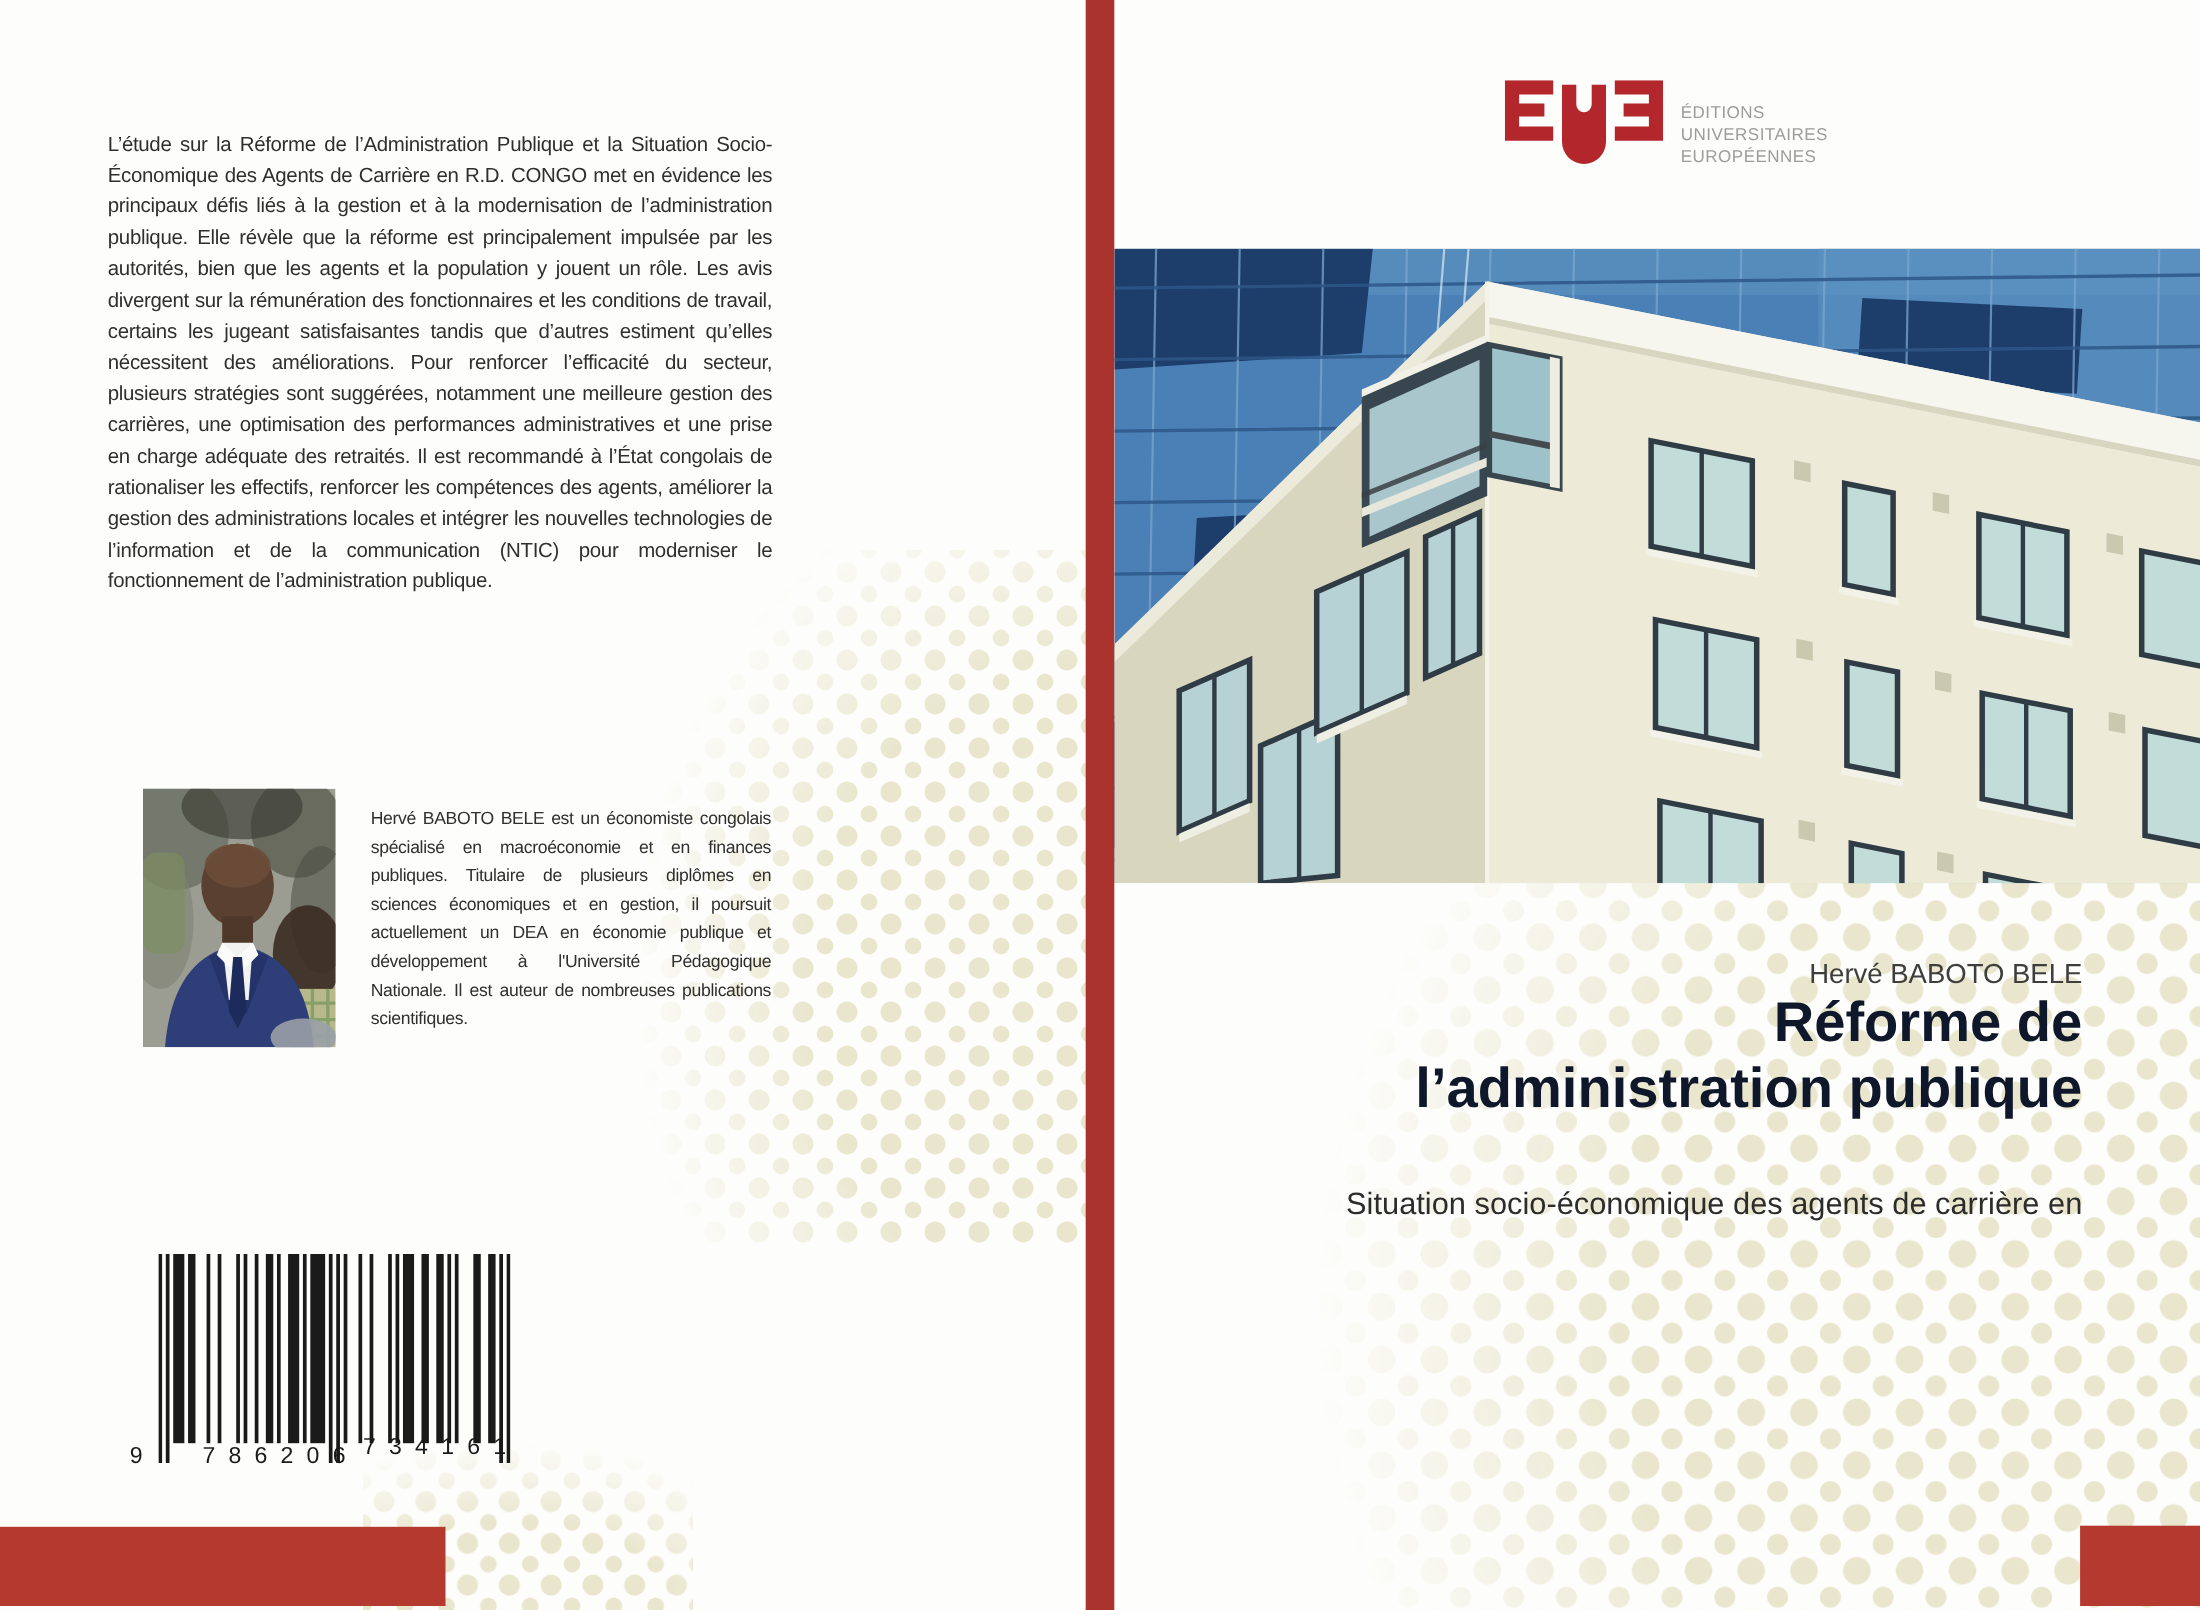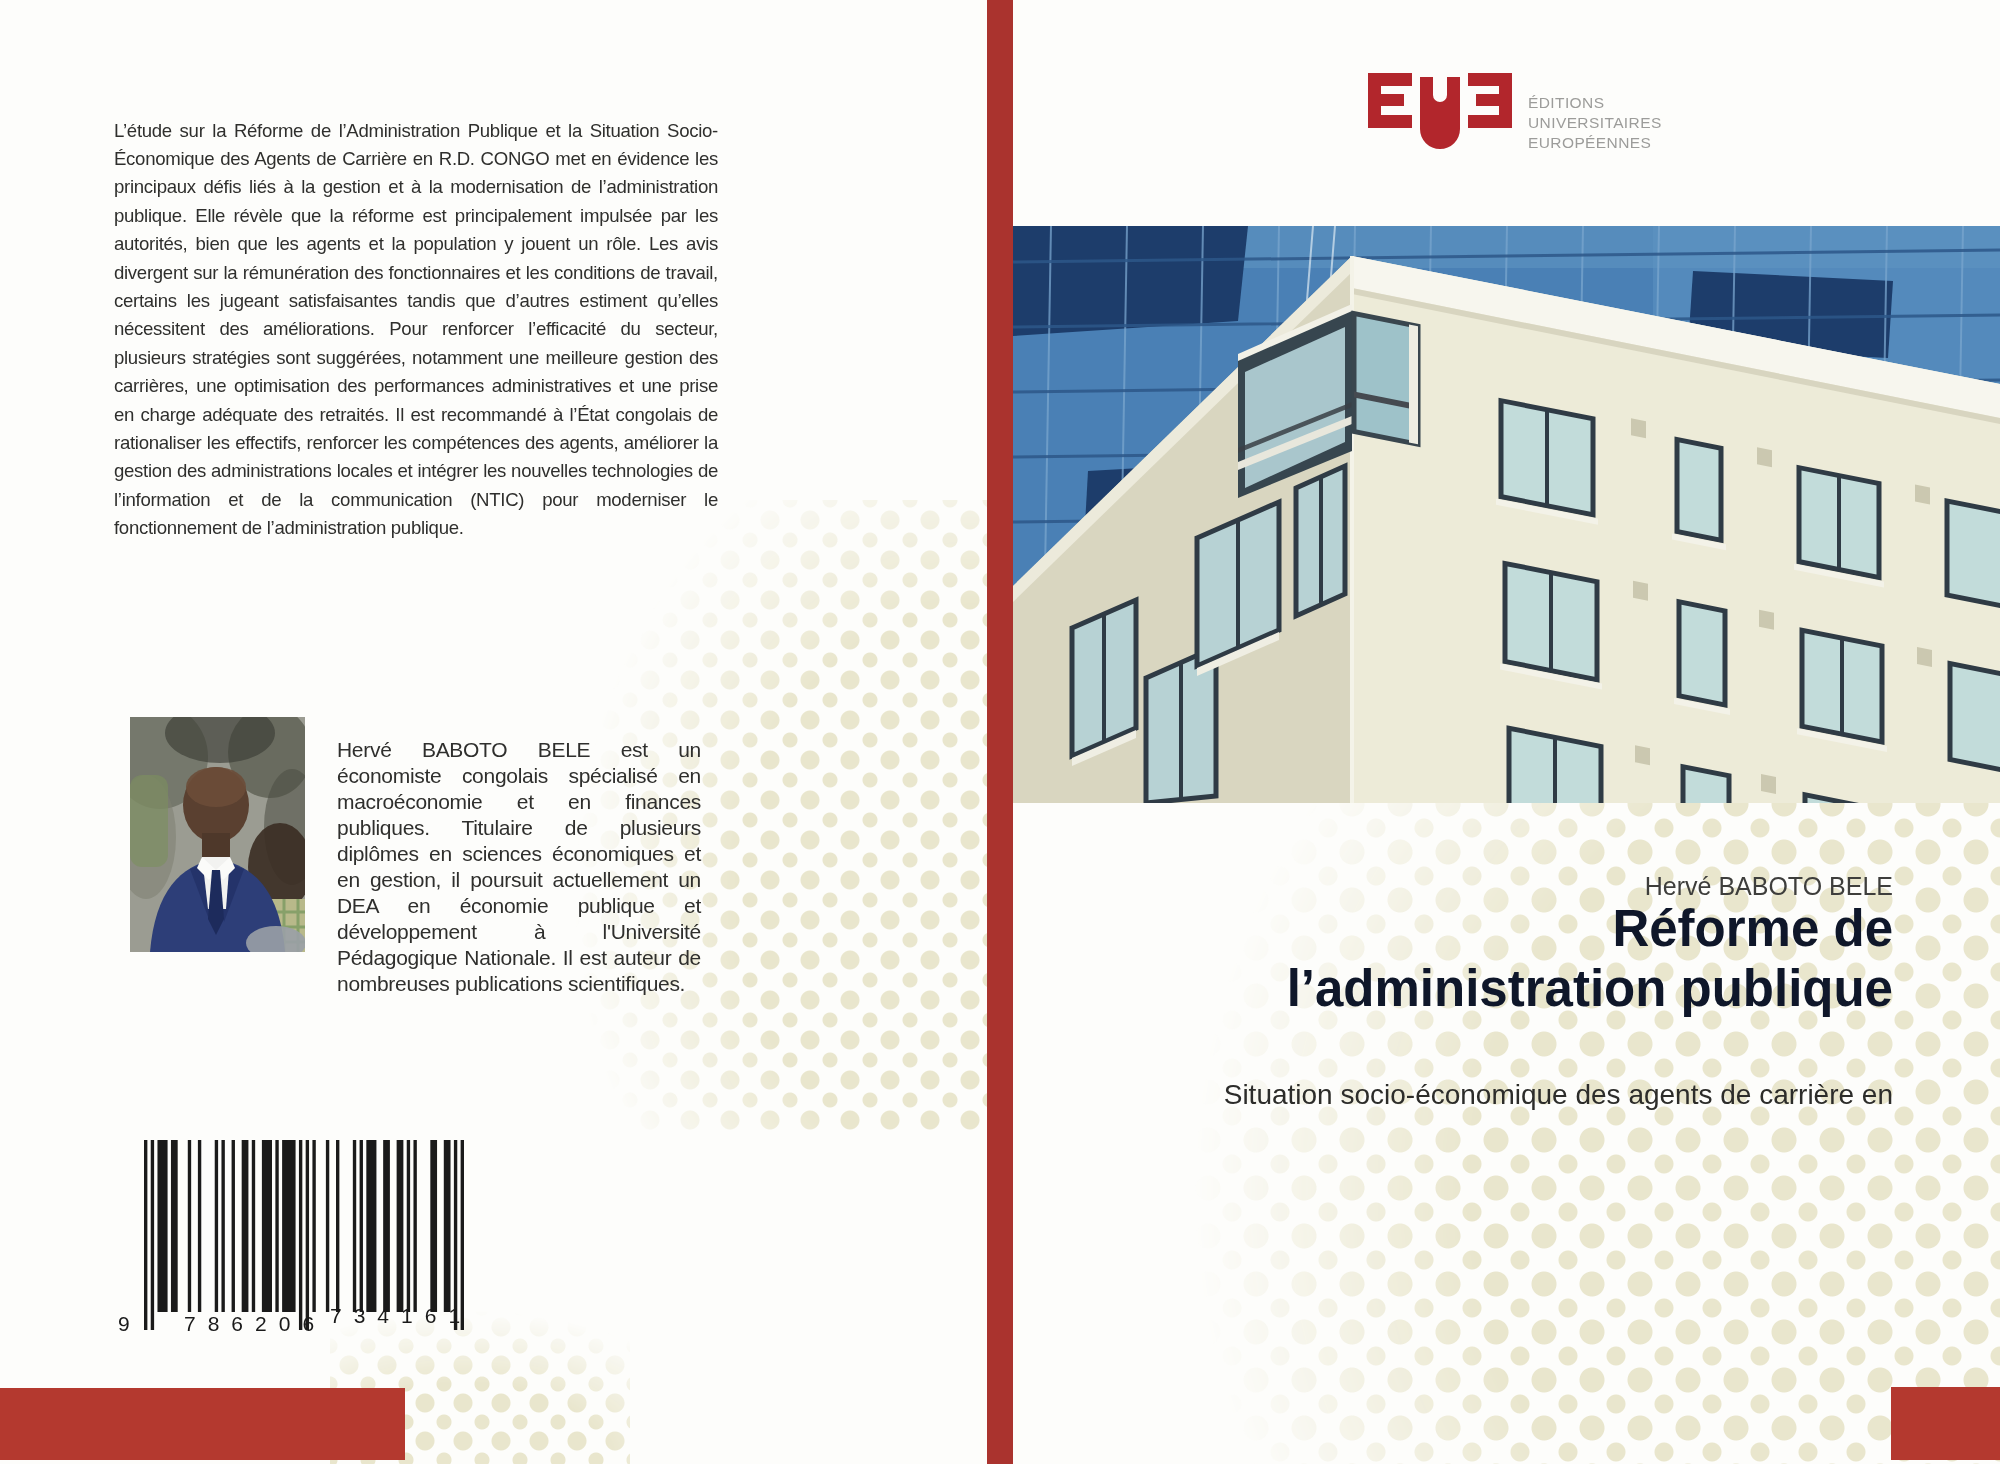--- a/index.html
+++ b/index.html
@@ -2,28 +2,28 @@
 <html><head>
 <meta charset="utf-8">
 <style>
   html,body{margin:0;padding:0;background:#ffffff;}
   .canvas{
     position:relative;width:2000px;height:1464px;overflow:hidden;
     background:#fdfdfb;font-family:"Liberation Sans",sans-serif;
   }
   
   .synopsis{
-    position:absolute;left:114px;top:98px;width:604px;
+    position:absolute;left:98px;top:98px;width:604px;
     font-size:18.6px;line-height:28.4px;letter-spacing:-0.3px;
     text-align:justify;color:#2f2f2d;z-index:10;
   }
   .author-photo{position:absolute;left:130px;top:717px;width:175px;height:235px;z-index:10;}
   .bio{
     position:absolute;left:337px;top:716px;width:364px;
-    font-size:21px;line-height:26px;letter-spacing:-0.3px;
+    font-size:16px;line-height:26px;letter-spacing:-0.3px;
     text-align:justify;color:#2f2f2d;z-index:10;
   }
   .barcode{position:absolute;left:118px;top:1140px;width:360px;height:210px;z-index:10;}
   .barcode svg{position:absolute;left:26px;top:0;}
   .barcode-digits span{position:absolute;font-size:21px;color:#1a1a1a;}
   .bc-lead{left:0;top:172px;}
   .bc-g1{left:66px;top:172px;letter-spacing:12px;}
   .bc-g2{left:212px;top:164px;letter-spacing:12px;}
   
   .red-block-left{position:absolute;left:0;top:1388px;width:405px;height:72px;background:#b4392f;z-index:5;}

